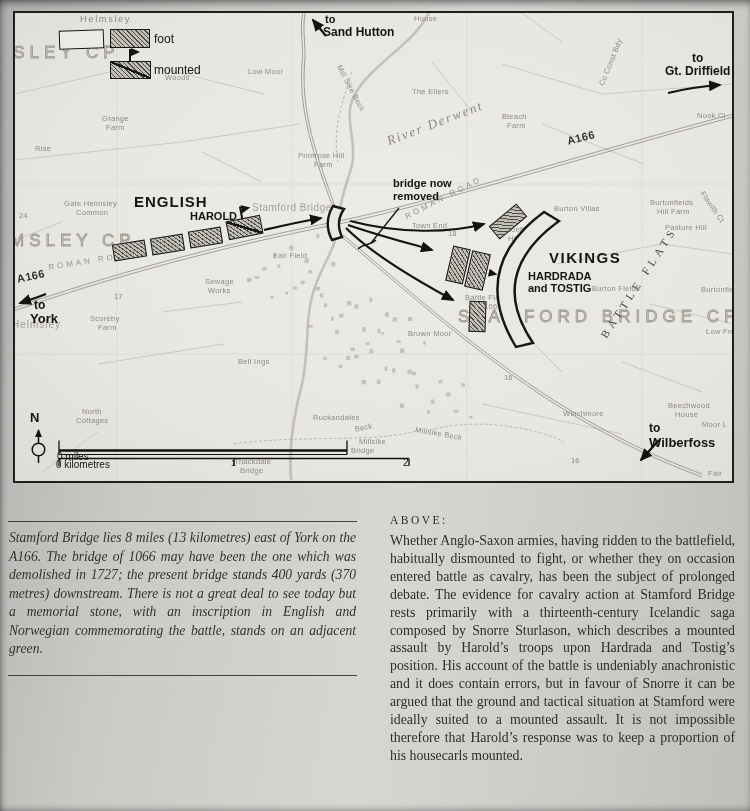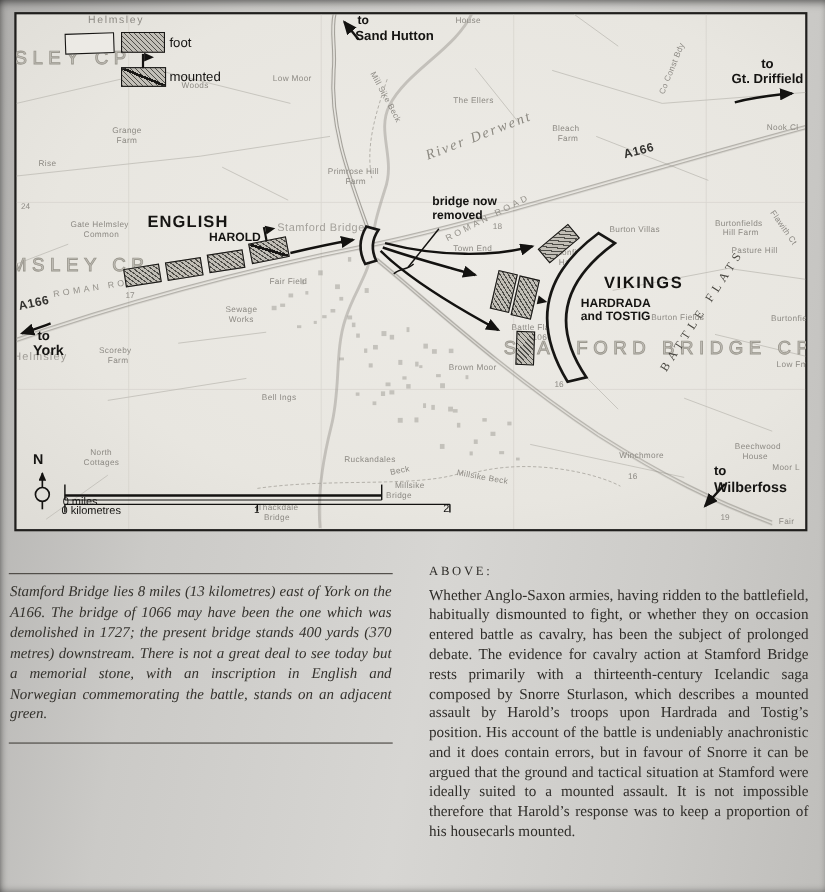--- a/index.html
+++ b/index.html
@@ -13,21 +13,21 @@
   #map-frame{
     position:absolute;left:13px;top:11px;width:717px;height:468px;
     border:2px solid #201f1d;overflow:hidden;
     background:radial-gradient(ellipse at 55% 45%, #edebe6 0%, #e8e6e0 65%, #dedcd6 100%);
   }
   #map-origin{position:absolute;left:-13px;top:-11px;width:750px;height:811px;}
   #map-origin svg{position:absolute;left:0;top:0;}
   
   .pl{position:absolute;white-space:nowrap;transform-origin:0 0;font-family:"Liberation Sans",sans-serif;line-height:1;}
   .pl.sm{font-size:7.5px;color:#8d8a84;letter-spacing:.3px;}
-  .pl.num{font-size:7.5px;color:#8d8a84;}
+  .pl.num{font-size:7.5px;color:#8d8a84;margin-top:28px;}
   .pl.md{font-size:9.5px;color:#8d8a84;letter-spacing:1.5px;}
   .pl.md2{font-size:10px;color:#a09d97;letter-spacing:1px;}
   .pl.road{font-size:8px;color:#95928b;letter-spacing:3px;}
   .pl.roadnum{font-size:11px;color:#33322f;font-weight:700;letter-spacing:.5px;}
   .pl.river{font-family:"Liberation Serif",serif;font-style:italic;font-size:13px;color:#8b8880;letter-spacing:2px;}
   .pl.big{font-size:17px;letter-spacing:5px;color:#c6c3bc;-webkit-text-stroke:0.8px #9b988f;}
   .pl.town{font-size:10px;letter-spacing:.5px;color:#a4a19b;}
   .pl.battle{font-family:"Liberation Serif",serif;font-size:11px;color:#47453f;letter-spacing:4.5px;}
   
   .unit{position:absolute;box-sizing:border-box;border:1.6px solid #181715;background-color:#bab7af;}
@@ -197,21 +197,21 @@
           <span class="pl sm" style="left: 163px; top: 72px;">Woods</span>
           <span class="pl sm" style="left: 100px; top: 113px;">Grange</span>
           <span class="pl sm" style="left: 104px; top: 122px;">Farm</span>
           <span class="pl sm" style="left: 33px; top: 143px;">Rise</span>
           <span class="pl sm" style="left: 296px; top: 150px;">Primrose Hill</span>
           <span class="pl sm" style="left: 312px; top: 159px;">Farm</span>
           <span class="pl sm" style="left: 62px; top: 198px;">Gate Helmsley</span>
           <span class="pl sm" style="left: 74px; top: 207px;">Common</span>
           <span class="pl sm" style="left: 88px; top: 313px;">Scoreby</span>
           <span class="pl sm" style="left: 96px; top: 322px;">Farm</span>
-          <span class="pl sm" style="left: 243px; top: 250px; text-align: center;">Fair Field</span>
+          <span class="pl sm" style="left: 271px; top: 250px; text-align: center;">Fair Field</span>
           <span class="pl sm" style="left: 203px; top: 276px;">Sewage</span>
           <span class="pl sm" style="left: 206px; top: 285px;">Works</span>
           <span class="pl sm" style="left: 410px; top: 220px;">Town End</span>
           <span class="pl sm" style="left: 552px; top: 203px;">Burton Villas</span>
           <span class="pl sm" style="left: 494px; top: 224px;">Burtonfield</span>
           <span class="pl sm" style="left: 506px; top: 233px;">Hall</span>
           <span class="pl sm" style="left: 648px; top: 197px;">Burtonfields</span>
           <span class="pl sm" style="left: 655px; top: 206px;">Hill Farm</span>
           <span class="pl sm" style="left: 663px; top: 222px;">Pasture Hill</span>
           <span class="pl sm" style="left: 590px; top: 283px;">Burton Fields</span>

